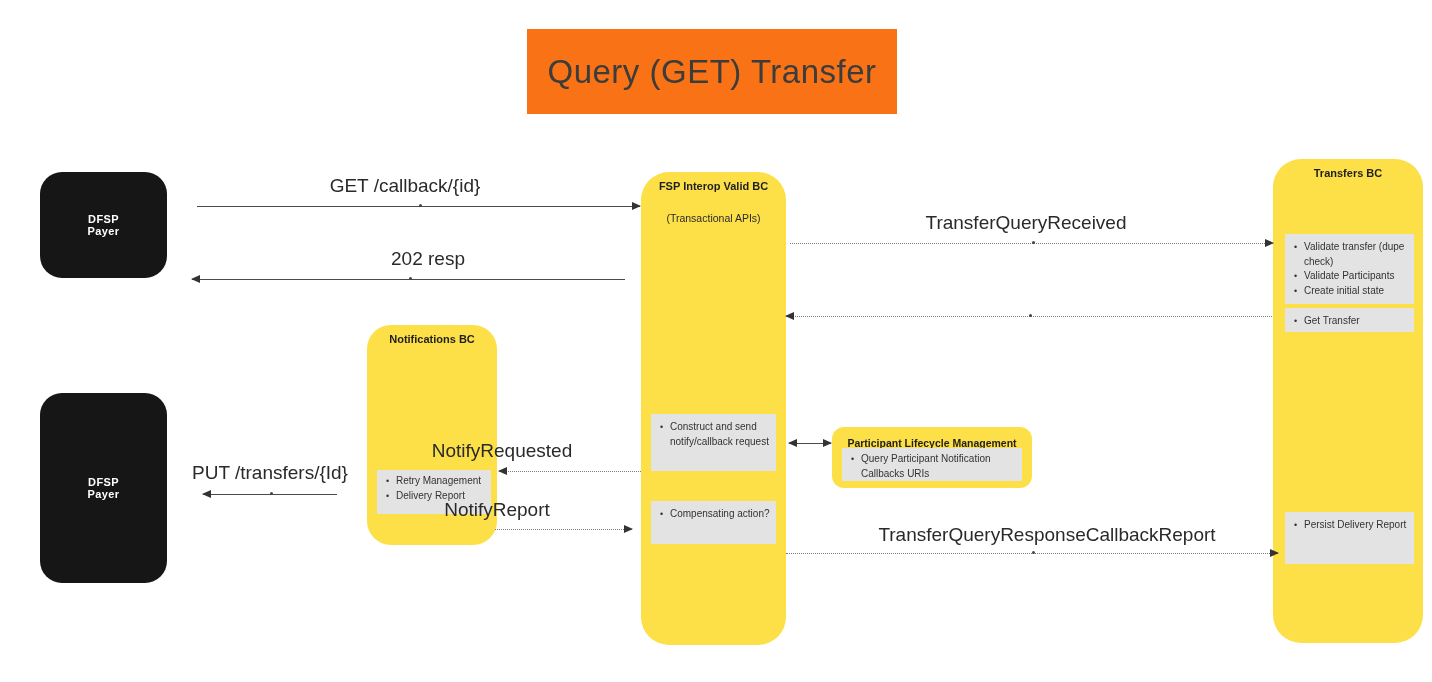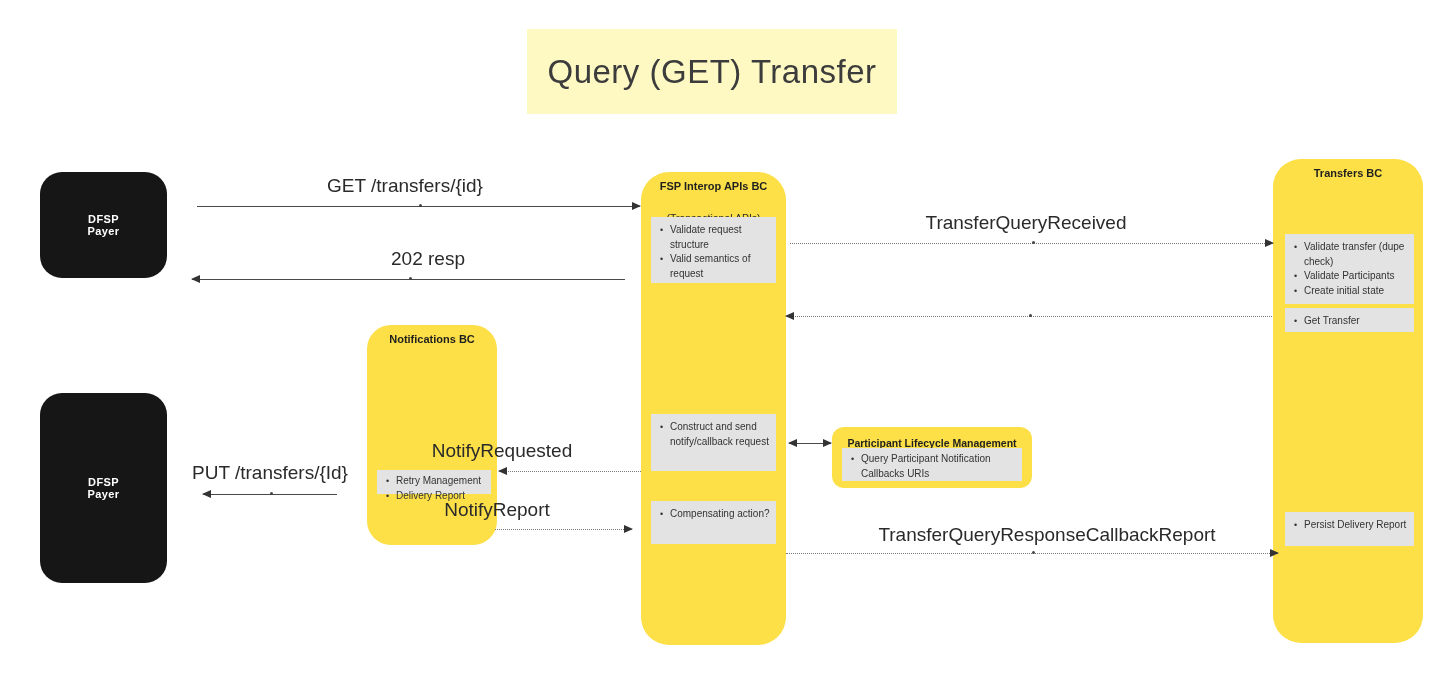--- a/index.html
+++ b/index.html
@@ -4,21 +4,21 @@
 <style>
   * { margin:0; padding:0; box-sizing:border-box; }
   html,body { background:#ffffff; }
   .stage {
     position:relative; width:1432px; height:682px; background:#ffffff;
     font-family:"Liberation Sans", sans-serif; overflow:hidden;
   }
   
   .title-banner {
     position:absolute; left:527px; top:29px; width:370px; height:85px;
-    background:#fef9c3; display:flex; align-items:center; justify-content:center;
+    background:#f97316; display:flex; align-items:center; justify-content:center;
     font-size:33px; color:#3c3c3c; letter-spacing:.5px;
   }
   
   .actor {
     position:absolute; background:#161616; border-radius:22px; color:#ffffff;
     display:flex; flex-direction:column; align-items:center; justify-content:center;
     font-size:11px; font-weight:bold; letter-spacing:.4px;
   }
   .actor-top { left:40px; top:172px; width:127px; height:106px; }
   .actor-bottom { left:40px; top:393px; width:127px; height:190px; }
@@ -38,25 +38,25 @@
   .bullets { list-style:none; }
   .bullets li {
     position:relative; padding-left:13px; font-size:10px; line-height:14.5px; color:#333333;
   }
   .bullets li::before {
     content:"\2022"; position:absolute; left:3px; top:0; font-size:9px; color:#333333;
   }
   .p-fsp-validate   { left:651px; top:217px; width:125px; height:66px; }
   .p-fsp-construct  { left:651px; top:414px; width:125px; height:57px; }
   .p-fsp-comp       { left:651px; top:501px; width:125px; height:43px; }
-  .p-notif          { left:377px; top:470px; width:114px; height:24px; padding-top:4px; }
+  .p-notif          { left:377px; top:470px; width:114px; height:44px; padding-top:4px; }
   .p-plm            { left:842px; top:448px; width:180px; height:33px; padding-top:4px; }
   .p-trf-validate   { left:1285px; top:234px; width:129px; height:70px; }
   .p-trf-get        { left:1285px; top:308px; width:129px; height:24px; }
-  .p-trf-persist    { left:1285px; top:512px; width:129px; height:34px; }
+  .p-trf-persist    { left:1285px; top:512px; width:129px; height:52px; }
   
   .arrow { position:absolute; z-index:5; height:0; }
   .shaft { width:100%; height:0; border-top:1.2px solid #4a4a4a; }
   .shaft.dotted { border-top:1.6px dotted #7a7a7a; }
   .head { position:absolute; width:0; height:0; top:-4px; }
   .head-r { right:-1px; border-top:4px solid transparent; border-bottom:4px solid transparent; border-left:9px solid #333333; }
   .head-l { left:-1px;  border-top:4px solid transparent; border-bottom:4px solid transparent; border-right:9px solid #333333; }
   .mid-tick { position:absolute; left:50%; top:-2px; width:3px; height:3px; background:#444444; border-radius:50%; }
   
   .msg {
@@ -80,38 +80,32 @@
   <div class="actor actor-bottom">
     <span>DFSP</span>
     <span>Payer</span>
   </div>
 
   <div class="bc bc-notifications">
     <div class="bc-title">Notifications BC</div>
   </div>
 
   <div class="bc bc-fsp">
-    <div class="bc-title">FSP Interop APIs BC</div>
+    <div class="bc-title">FSP Interop Valid BC</div>
     <div class="bc-subtitle">(Transactional APIs)</div>
   </div>
 
   <div class="bc bc-transfers">
     <div class="bc-title">Transfers BC</div>
   </div>
 
   <div class="bc bc-plm">
     <div class="bc-title">Participant Lifecycle Management</div>
   </div>
 
-  <div class="panel p-fsp-validate">
-    <ul class="bullets">
-      <li>Validate request structure</li>
-      <li>Valid semantics of request</li>
-    </ul>
-  </div>
   <div class="panel p-fsp-construct">
     <ul class="bullets">
       <li>Construct and send notify/callback request</li>
     </ul>
   </div>
   <div class="panel p-fsp-comp">
     <ul class="bullets">
       <li>Compensating action?</li>
     </ul>
   </div>
@@ -181,21 +175,21 @@
   <div class="arrow" style="left:495px; top:529px; width:137px;">
     <div class="shaft dotted"></div>
     <span class="head head-r"></span>
   </div>
   <div class="arrow" style="left:786px; top:553px; width:492px;">
     <div class="shaft dotted"></div>
     <span class="mid-tick"></span>
     <span class="head head-r"></span>
   </div>
 
-  <div class="msg" style="left:205px; top:175px;">GET /transfers/{id}</div>
+  <div class="msg" style="left:205px; top:175px;">GET /callback/{id}</div>
   <div class="msg" style="left:228px; top:248px;">202 resp</div>
   <div class="msg" style="left:826px; top:212px;">TransferQueryReceived</div>
   <div class="msg" style="left:302px; top:440px;">NotifyRequested</div>
   <div class="msg" style="left:70px; top:462px;">PUT /transfers/{Id}</div>
   <div class="msg" style="left:847px; top:524px;">TransferQueryResponseCallbackReport</div>
   <div class="msg" style="left:297px; top:499px;">NotifyReport</div>
 
 </div>
 
 </body></html>

